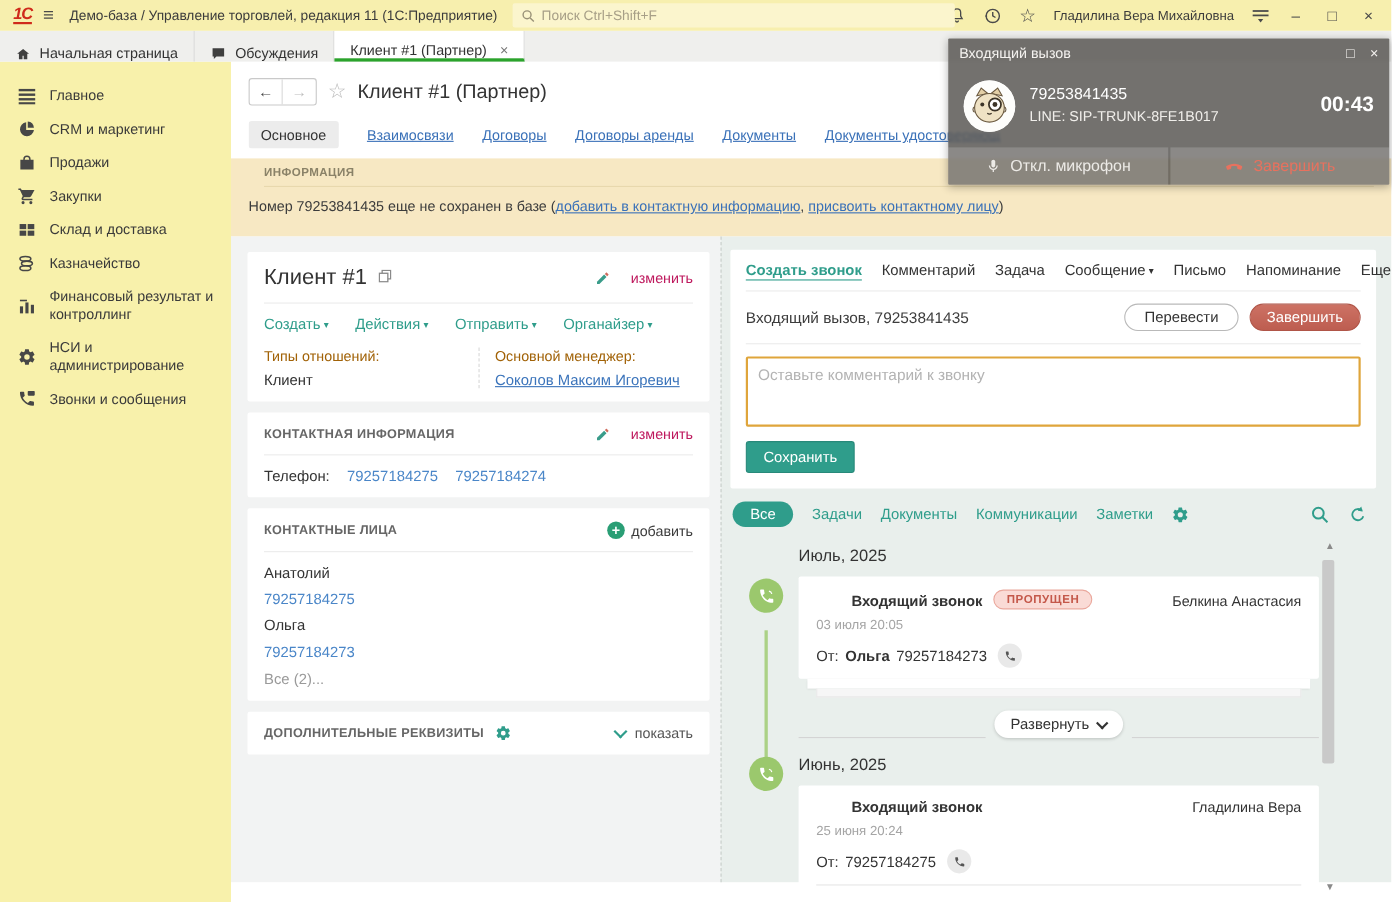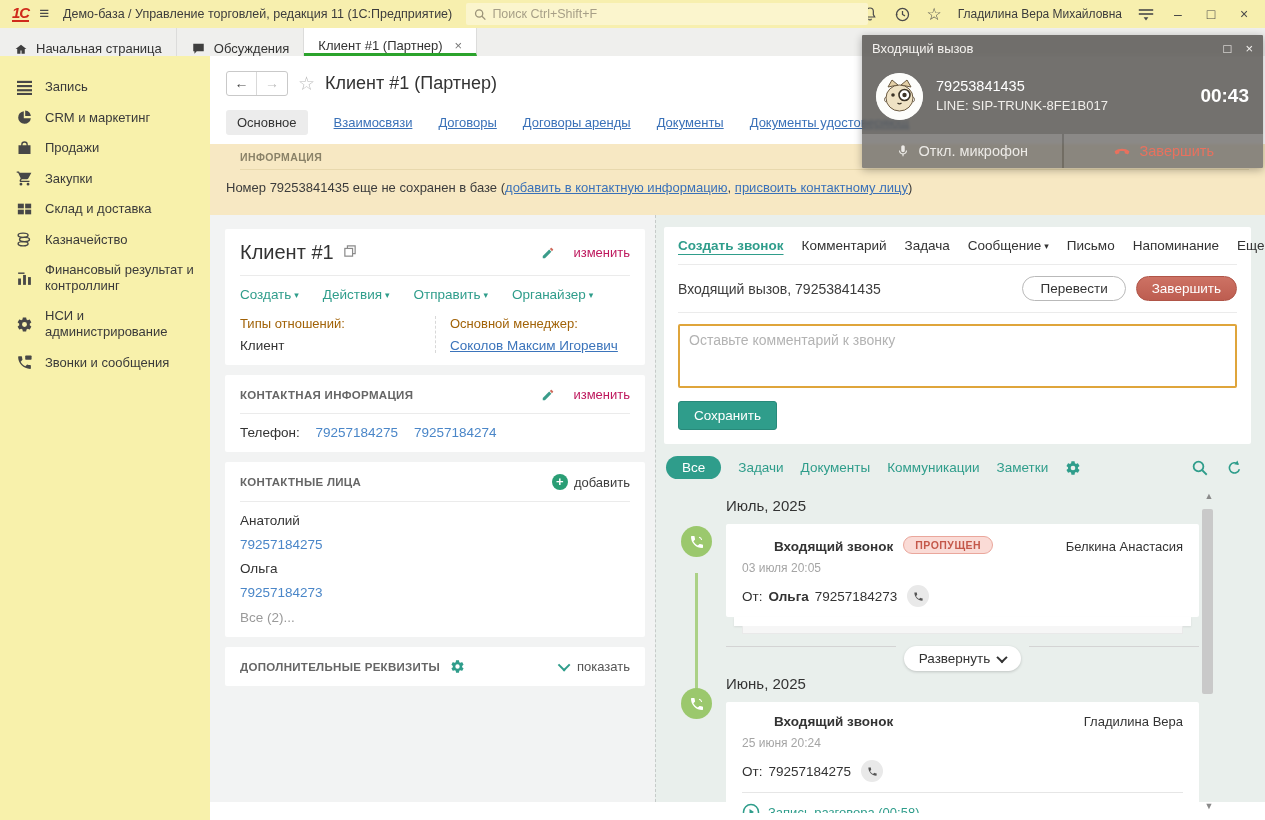--- a/index.html
+++ b/index.html
@@ -106,21 +106,21 @@
   .tcard .trow { display:flex; align-items:flex-end;margin-left:32px; }
   .tcard .ttl { font-size:13.5px; font-weight:bold; color:#333; }
   .badge-missed { margin-left:10px; background:#fadbd6; border:1px solid #eaa79c; color:#c4584a; font-size:10.5px; font-weight:bold; letter-spacing:.5px; border-radius:10px; padding:2px 11px;}
   .tperson { margin-left:auto; font-size:13px; color:#333; }
   .tdate { color:#a5a5a5; font-size:12px; margin-top:7px; }
   .tfrom { display:flex; align-items:center; gap:6px; margin-top:10px; font-size:13.5px; color:#333;}
   .tfrom b { font-weight:bold; }
   .ph-circle { width:22px; height:22px; border-radius:50%; background:#e9e9e9; display:inline-flex; align-items:center; justify-content:center; margin-left:4px; cursor:pointer;}
   .stack1 { height:9px; background:#fff; margin:0 8px 0 70px; width:457px; box-shadow:0 1px 2px rgba(0,0,0,.08);}
   .stack2 { height:8px; background:#f6f6f6; margin:0 16px 0 78px; width:441px; border:1px solid #e9e9e9; border-top:none;}
-  .expand-row { display:flex; align-items:flex-start; margin:12px 0 4px 62px; width:473px; }
+  .expand-row { display:flex; align-items:flex-end; margin:12px 0 4px 62px; width:473px; }
   .expand-row:before, .expand-row:after { content:""; flex:1; border-top:1px solid #d4d4d4; }
   .btn-expand { background:#fff; border:none; border-radius:14px; padding:5px 15px; margin:0 8px; font-size:13.5px; color:#333; box-shadow:0 1px 3px rgba(0,0,0,.18); cursor:pointer; display:flex; align-items:center; gap:8px; font-family:inherit;}
   .chev-dark { width:8px; height:8px; border-left:2px solid #333; border-bottom:2px solid #333; transform:rotate(-45deg) translate(1px,-1px); display:inline-block;}
   .rec-hr { border:none; border-top:1px solid #e6e6e6; margin:10px 0; }
   .rec-row { display:flex; align-items:center; gap:8px; color:#2f9d8b; font-size:13px; cursor:pointer; padding-bottom:2px;}
 
   
   .sbar { position:absolute; left:538px; top:8px; bottom:0; width:14px; }
   .sb-up, .sb-dn { position:absolute; left:2px; width:10px; height:10px; color:#8a8a8a; font-size:9px; line-height:10px; text-align:center; cursor:pointer;}
   .sb-up { top:0; } .sb-dn { bottom:2px; }
@@ -206,21 +206,21 @@
 
 <div class="sidebar">
   <div style="height:16px;"></div>
   <div class="side-item">
     <svg width="17" height="15" viewBox="0 0 20 18">
         <rect x="1" y="1" width="18" height="2.6" fill="#474747"></rect>
         <rect x="1" y="6" width="18" height="2.6" fill="#474747"></rect>
         <rect x="1" y="11" width="18" height="2.6" fill="#474747"></rect>
         <rect x="1" y="15.5" width="18" height="2.6" fill="#474747"></rect>
       </svg>
-    <span>Запись</span>
+    <span>Главное</span>
   </div>
   <div class="side-item">
     <svg width="17" height="17" viewBox="0 0 24 24">
         <path d="M11 3a9 9 0 1 0 10 10H11z" fill="#474747"></path>
         <path d="M13 2v8h8a9 9 0 0 0-8-8z" fill="#474747"></path>
       </svg>
     <span>CRM и маркетинг</span>
   </div>
   <div class="side-item">
     <svg width="16" height="16" viewBox="0 0 24 24">
@@ -470,21 +470,21 @@
         <div class="stack1"></div>
         <div class="stack2"></div>
 
         <div class="expand-row">
           <button class="btn-expand">
             <span>Развернуть</span>
             <span class="chev-dark"></span>
           </button>
         </div>
 
-        <div class="month" style="margin-top:4px;">Июнь, 2025</div>
+        <div class="month" style="margin-top:16px;">Июнь, 2025</div>
 
         <div class="tl-circle" style="top:205px;">
           <svg width="16" height="16" viewBox="0 0 24 24">
               <path d="M6.6 10.8c1.4 2.7 3.9 5.2 6.6 6.6l2.2-2.2c.3-.3.7-.4 1-.2 1.1.4 2.3.6 3.6.6.6 0 1 .4 1 1V20c0 .6-.4 1-1 1C10.6 21 3 13.4 3 4c0-.6.4-1 1-1h3.5c.6 0 1 .4 1 1 0 1.2.2 2.4.6 3.6.1.3 0 .7-.2 1l-2.3 2.2z" fill="#fff"></path>
               <path d="M15 5a5 5 0 0 1 4 4" fill="none" stroke="#fff" stroke-width="1.6"></path>
             </svg>
         </div>
         <div class="tcard">
           <div class="trow">
             <span class="ttl">Входящий звонок</span>

